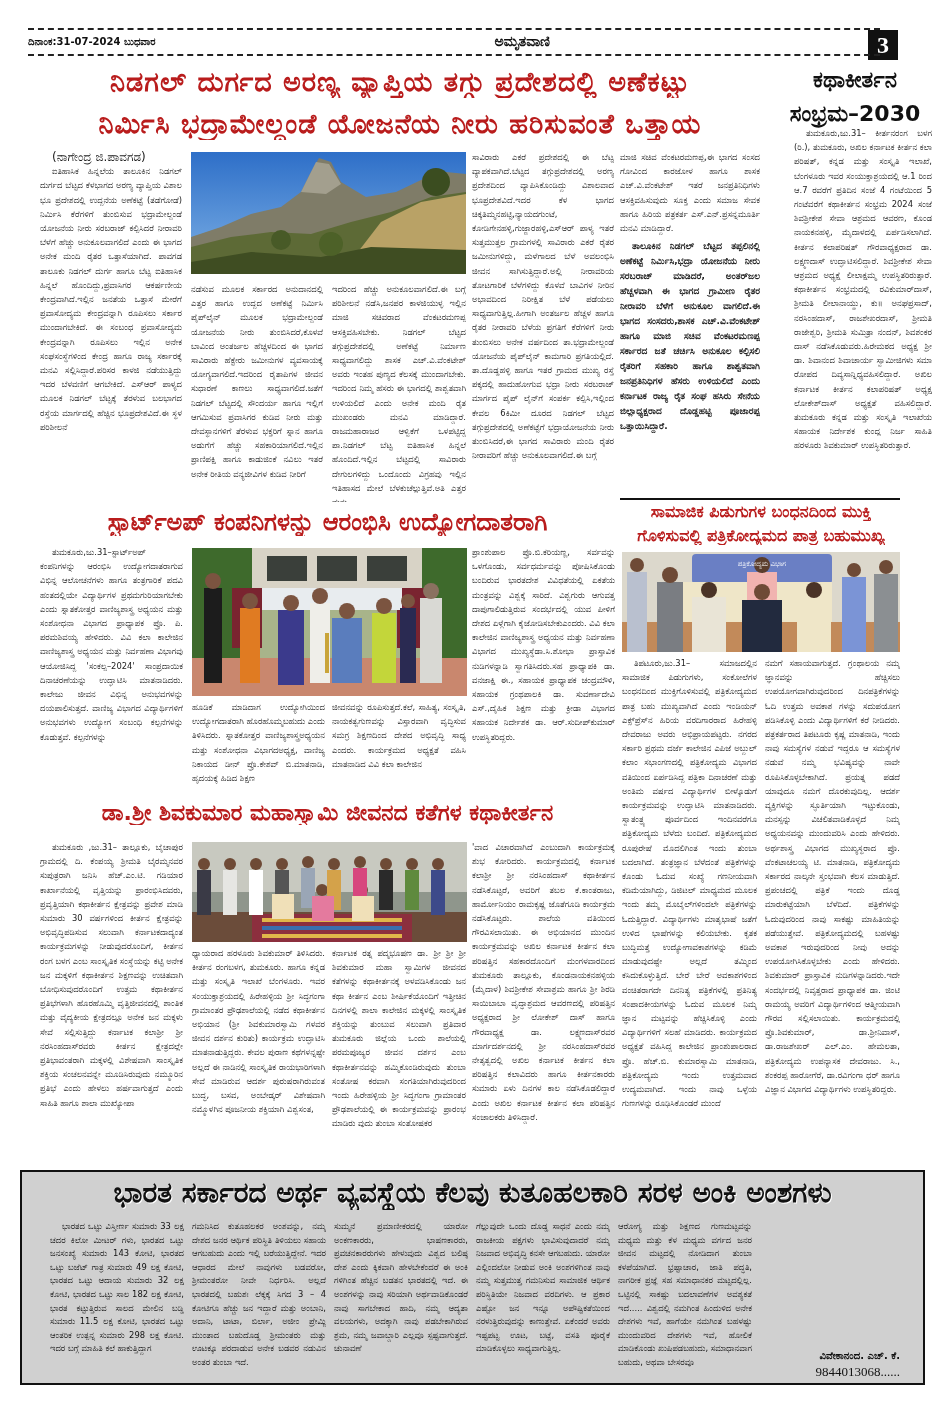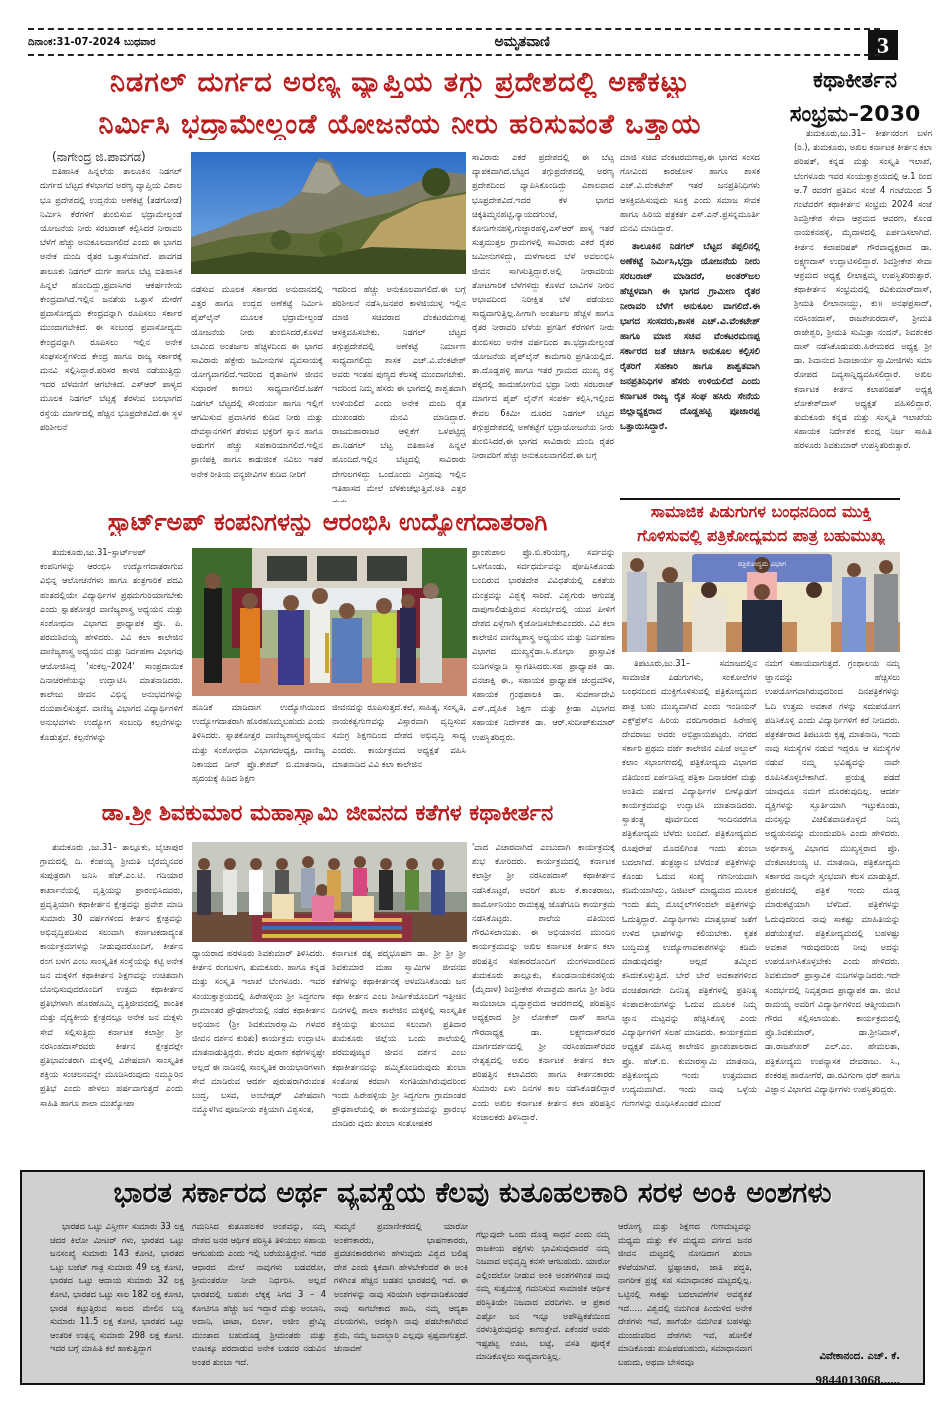--- a/index.html
+++ b/index.html
@@ -14,21 +14,21 @@
   .h-main { left: 40px; width: 720px; font-size: 26px; text-align: center; letter-spacing: 1px; }
   .body-col { font-size: 8.4px; line-height: 14.2px; text-align: justify; color: #222; overflow: hidden; }
   .body-col p { text-indent: 12px; }
   .photo { overflow: hidden; }
   .side-title { left: 770px; width: 170px; font-weight: bold; text-align: center; font-size: 22px; line-height: 36px; }
   .rule { position: absolute; background: #111; }
   .box { left: 20px; top: 1170px; width: 905px; height: 215px; border: 2px solid #111; background: #d0d0d0; }
   .box-title { left: 30px; top: 1176px; width: 885px; font-size: 28px; font-weight: bold; text-align: center; white-space: nowrap; overflow: hidden; text-shadow: 1px 1px 0 #fff; }
   .box-col { font-size: 8.4px; line-height: 13.6px; text-align: justify; color: #111; overflow: hidden; }
   .sig { font-size: 10px; font-weight: bold; text-align: right; }
-  .phone { font-family: "Liberation Serif", serif; font-size: 13px; font-weight: bold; text-align: right; margin-top: 8px; }
+  .phone { font-family: "Liberation Serif", serif; font-size: 13px; font-weight: normal; text-align: right; }
 </style>
 </head>
 <body>
 
 <div class="dash" style="top:28px;"></div>
 <div class="abs mast-date">ದಿನಾಂಕ:31-07-2024 ಬುಧವಾರ</div>
 <div class="abs mast-name">ಅಮೃತವಾಣಿ</div>
 <div class="abs page-num">3</div>
 <div class="dash" style="top:54px;"></div>
 
@@ -225,21 +225,21 @@
 <div class="abs box-title">ಭಾರತ ಸರ್ಕಾರದ ಅರ್ಥ ವ್ಯವಸ್ಥೆಯ ಕೆಲವು ಕುತೂಹಲಕಾರಿ ಸರಳ ಅಂಕಿ ಅಂಶಗಳು</div>
 <div class="abs box-col" style="left:50px; top:1220px; width:134px; height:160px;">
   <p style="text-indent:12px">ಭಾರತದ ಒಟ್ಟು ವಿಸ್ತೀರ್ಣ ಸುಮಾರು 33 ಲಕ್ಷ ಚದರ ಕಿಲೋ ಮೀಟರ್ ಗಳು, ಭಾರತದ ಒಟ್ಟು ಜನಸಂಖ್ಯೆ ಸುಮಾರು 143 ಕೋಟಿ, ಭಾರತದ ಒಟ್ಟು ಬಜೆಟ್ ಗಾತ್ರ ಸುಮಾರು 49 ಲಕ್ಷ ಕೋಟಿ, ಭಾರತದ ಒಟ್ಟು ಆದಾಯ ಸುಮಾರು 32 ಲಕ್ಷ ಕೋಟಿ, ಭಾರತದ ಒಟ್ಟು ಸಾಲ 182 ಲಕ್ಷ ಕೋಟಿ, ಭಾರತ ಕಟ್ಟುತ್ತಿರುವ ಸಾಲದ ಮೇಲಿನ ಬಡ್ಡಿ ಸುಮಾರು 11.5 ಲಕ್ಷ ಕೋಟಿ, ಭಾರತದ ಒಟ್ಟು ಆಂತರಿಕ ಉತ್ಪನ್ನ ಸುಮಾರು 298 ಲಕ್ಷ ಕೋಟಿ. ಇದರ ಬಗ್ಗೆ ಮಾಹಿತಿ ಕಲೆ ಹಾಕುತ್ತಿದ್ದಾಗ</p>
 </div>
 <div class="abs box-col" style="left:192px; top:1220px; width:134px; height:160px;">
   <p>ಗಮನಿಸಿದ ಕುತೂಹಲಕರ ಅಂಶವನ್ನು, ನಮ್ಮ ದೇಶದ ಜನರ ಆರ್ಥಿಕ ಪರಿಸ್ಥಿತಿ ತಿಳಿಯಲು ಸಹಾಯ ಆಗಬಹುದು ಎಂದು ಇಲ್ಲಿ ಬರೆಯುತ್ತಿದ್ದೇನೆ. ಇದರ ಆಧಾರದ ಮೇಲೆ ನಾವುಗಳು ಬಡವರೋ, ಶ್ರೀಮಂತರೋ ನೀವೇ ನಿರ್ಧರಿಸಿ. ಅಲ್ಲದೆ ಭಾರತದಲ್ಲಿ ಬಹುಶಃ ಲೆಕ್ಕಕ್ಕೆ ಸಿಗದ 3 – 4 ಕೋಟಿಗೂ ಹೆಚ್ಚು ಜನ ಇದ್ದಾರೆ ಮತ್ತು ಅಂಬಾನಿ, ಅದಾನಿ, ಟಾಟಾ, ಬಿರ್ಲಾ, ಅಜೀಂ ಪ್ರೇಮ್ಜಿ ಮುಂತಾದ ಬಹುದೊಡ್ಡ ಶ್ರೀಮಂತರು ಮತ್ತು ಊಟಕ್ಕೂ ಪರದಾಡುವ ಅನೇಕ ಬಡವರ ನಡುವಿನ ಅಂತರ ತುಂಬಾ ಇದೆ.</p>
 </div>
 <div class="abs box-col" style="left:334px; top:1220px; width:134px; height:160px;">
   <p>ಸುಮ್ಮನೆ ಪ್ರಮಾಣೀಕರದಲ್ಲಿ ಯಾರೋ ಅಂಕಣಕಾರರು, ಭಾಷಣಕಾರರು, ಪ್ರವಚನಕಾರರುಗಳು ಹೇಳುವುದು ವಿಶ್ವದ ಬಲಿಷ್ಠ ದೇಶ ಎಂದು ಕ್ಕಿಕವಾಗಿ ಹೇಳಬೇಕೆಂದರೆ ಈ ಅಂಕಿ ಗಳಿಗಿಂತ ಹೆಚ್ಚಿನ ಬಡತನ ಭಾರತದಲ್ಲಿ ಇದೆ. ಈ ಅಂಶಗಳನ್ನು ನಾವು ಸರಿಯಾಗಿ ಅರ್ಥವಾಡಿಕೊಂಡರೆ ನಾವು ಸಾಗಬೇಕಾದ ಹಾದಿ, ನಮ್ಮ ಆದ್ಯತಾ ವಲಯಗಳು, ಅದಕ್ಕಾಗಿ ನಾವು ಪಡಬೇಕಾಗಿರುವ ಶ್ರಮ, ನಮ್ಮ ಜವಾಬ್ದಾರಿ ಎಲ್ಲವೂ ಸ್ಪಷ್ಟವಾಗುತ್ತದೆ. ಚುನಾವಣೆ</p>
 </div>
-<div class="abs box-col" style="left:476px; top:1220px; width:134px; height:160px;margin-top:8px;">
+<div class="abs box-col" style="left:476px; top:1220px; width:134px; height:160px;">
   <p>ಗೆಲ್ಲುವುದೇ ಒಂದು ದೊಡ್ಡ ಸಾಧನೆ ಎಂದು ನಮ್ಮ ರಾಜಕೀಯ ಪಕ್ಷಗಳು ಭಾವಿಸುವುದಾದರೆ ನಮ್ಮ ನಿಜವಾದ ಅಭಿವೃದ್ಧಿ ಕನಸೇ ಆಗಬಹುದು. ಯಾರೋ ಎಲ್ಲಿಂದಲೋ ನೀಡುವ ಅಂಕಿ ಅಂಶಗಳಿಗಿಂತ ನಾವು ನಮ್ಮ ಸುತ್ತಮುತ್ತ ಗಮನಿಸುವ ಸಾಮಾಜಿಕ ಆರ್ಥಿಕ ಪರಿಸ್ಥಿತಿಯೇ ನಿಜವಾದ ವರದಿಗಳು. ಆ ಪ್ರಕಾರ ಎಷ್ಟೋ ಜನ ಇನ್ನೂ ಅಪೌಷ್ಟಿಕತೆಯಿಂದ ನರಳುತ್ತಿರುವುದನ್ನು ಕಾಣುತ್ತೇವೆ. ಏಕೆಂದರೆ ಅವರು ಇಷ್ಟಪಟ್ಟ ಊಟ, ಬಟ್ಟೆ, ವಸತಿ ಪೂರೈಕೆ ಮಾಡಿಕೊಳ್ಳಲು ಸಾಧ್ಯವಾಗುತ್ತಿಲ್ಲ.</p>
 </div>
 <div class="abs box-col" style="left:618px; top:1220px; width:134px; height:160px;">
   <p>ಆರೋಗ್ಯ ಮತ್ತು ಶಿಕ್ಷಣದ ಗುಣಮಟ್ಟವನ್ನು ಮಧ್ಯಮ ಮತ್ತು ಕೆಳ ಮಧ್ಯಮ ವರ್ಗದ ಜನರ ಜೀವನ ಮಟ್ಟದಲ್ಲಿ ನೋಡಿದಾಗ ತುಂಬಾ ಕಳಪೆಯಾಗಿದೆ. ಭ್ರಷ್ಟಾಚಾರ, ಜಾತಿ ಪದ್ಧತಿ, ನಾಗರೀಕ ಪ್ರಜ್ಞೆ ಸಹ ಸಮಾಧಾನಕರ ಮಟ್ಟದಲ್ಲಿಲ್ಲ. ಒಟ್ಟಿನಲ್ಲಿ ಸಾಕಷ್ಟು ಬದಲಾವಣೆಗಳ ಅವಶ್ಯಕತೆ ಇದೆ..... ವಿಶ್ವದಲ್ಲಿ ನಮಗಿಂತ ಹಿಂದುಳಿದ ಅನೇಕ ದೇಶಗಳು ಇವೆ, ಹಾಗೆಯೇ ನಮಗಿಂತ ಬಹಳಷ್ಟು ಮುಂದುವರಿದ ದೇಶಗಳು ಇವೆ, ಹೋಲಿಕೆ ಮಾಡಿಕೊಂಡು ಖುಷಿಪಡಬಹುದು, ಸಮಾಧಾನವಾಗ ಬಹುದು, ಅಥವಾ ಬೇಸರವೂ</p>
 </div>
 <div class="abs box-col" style="left:760px; top:1220px; width:140px; height:140px;">
 </div>
 <div class="abs sig" style="left:760px; top:1350px; width:140px;">ವಿವೇಕಾನಂದ. ಎಚ್. ಕೆ.</div>
 <div class="abs phone" style="left:760px; top:1364px; width:140px;">9844013068......</div>
 

